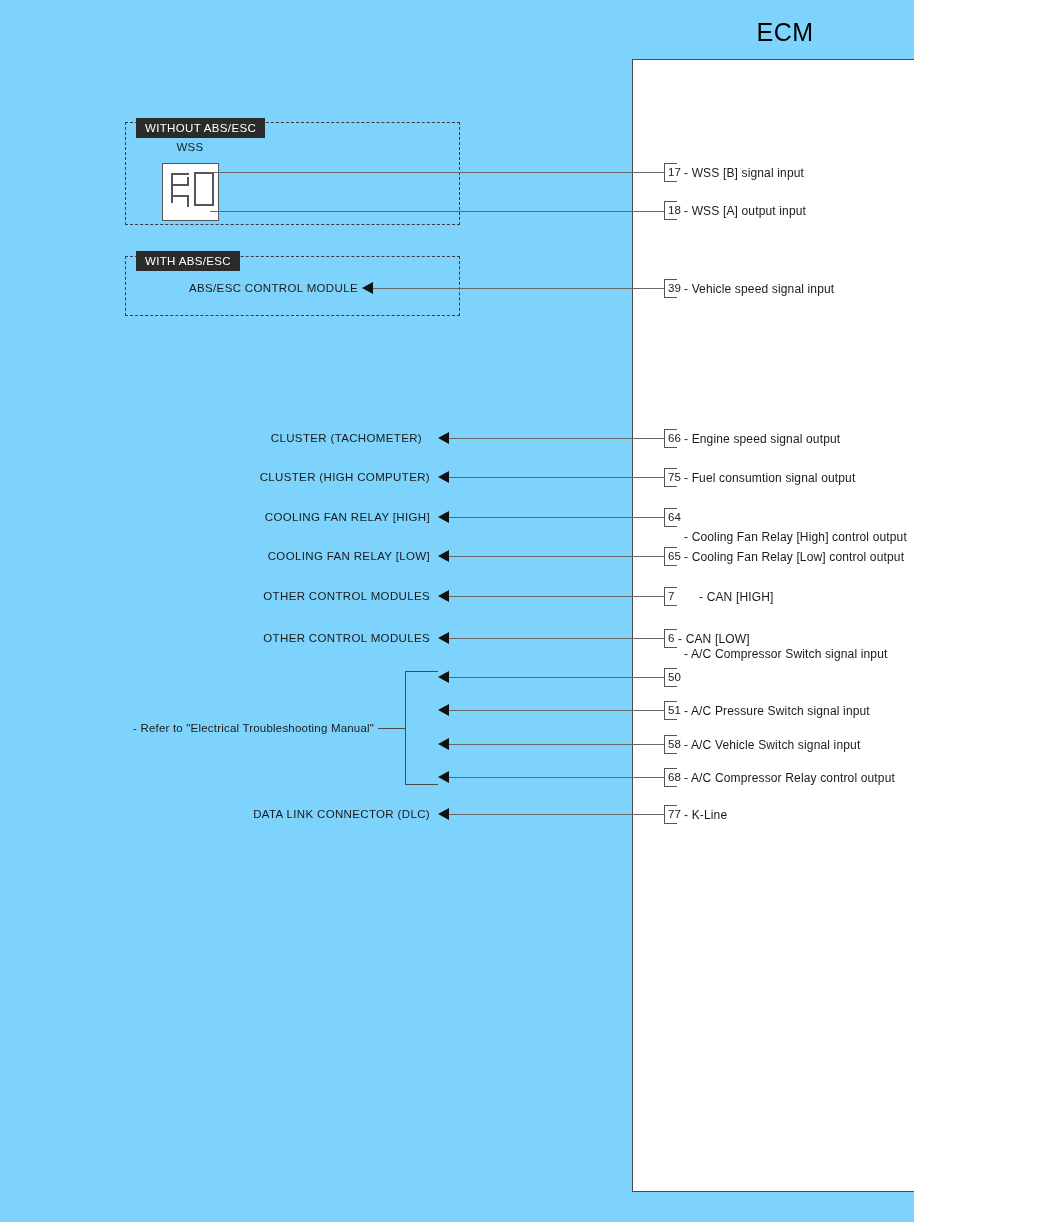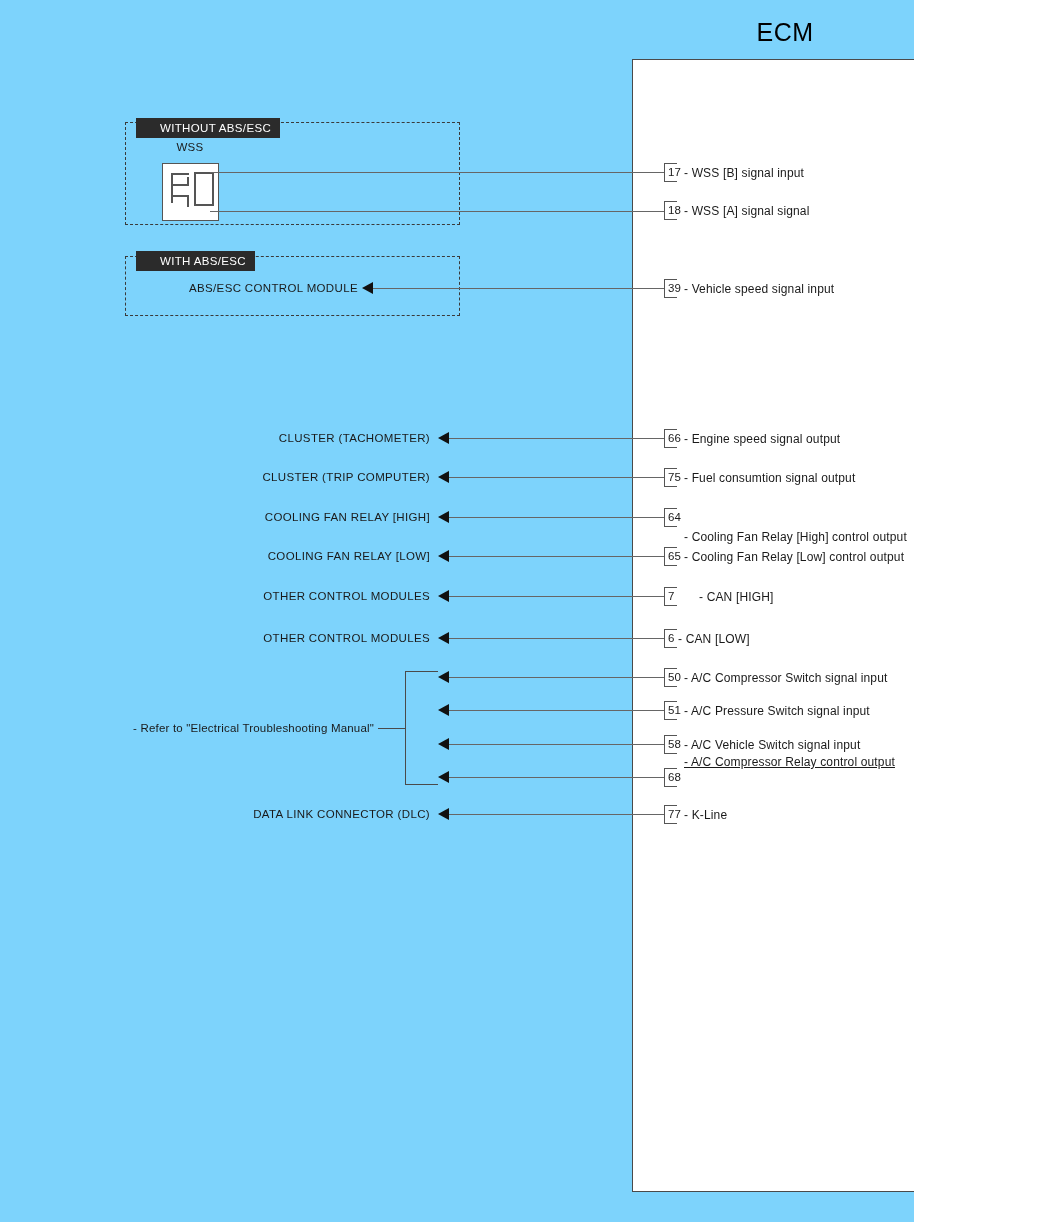--- a/index.html
+++ b/index.html
@@ -47,21 +47,21 @@
     border: 1.6px dashed #3a3a3a;
     box-sizing: border-box;
     background: transparent;
   }
   .opt-tag {
     position: absolute;
     background: #2b2b2b;
     color: #ffffff;
     font-size: 11.5px;
     letter-spacing: 0.35px;
-    padding: 4px 9px 4px 24px;
+    padding: 4px 9px 4px 9px;
     white-space: nowrap;
     line-height: 12px;
   }
 
   
   #wss-label {
     position: absolute;
     left: 162px;
     top: 141px;
     width: 56px;
@@ -187,41 +187,41 @@
   <div class="wire-h" style="left:210px; top:172px; width:455px;"></div>
 
   <div class="wire-h" style="left:210px; top:211px; width:455px;"></div>
 
   <div class="pin" style="left:664px; top:163px;"></div>
   <div class="pin-num" style="left:668px; top:166px;">17</div>
   <div class="pin-text" style="left:684px; top:166px;">- WSS [B] signal input</div>
 
   <div class="pin" style="left:664px; top:201px;"></div>
   <div class="pin-num" style="left:668px; top:204px;">18</div>
-  <div class="pin-text" style="left:684px; top:204px;">- WSS [A] signal signal</div>
+  <div class="pin-text" style="left:684px; top:204px;">- WSS [A] output input</div>
 
   <div class="opt-box" style="left:125px; top:256px; width:335px; height:60px;"></div>
   <div class="opt-tag" style="left:136px; top:251px;">WITH ABS/ESC</div>
 
   <div class="abs-label" style="left:189px; top:282px;">ABS/ESC CONTROL MODULE</div>
   <div class="arrow-left" style="left:362px; top:282px;"></div>
   <div class="wire-h" style="left:373px; top:288px; width:292px;"></div>
 
   <div class="pin" style="left:664px; top:279px;"></div>
   <div class="pin-num" style="left:668px; top:282px;">39</div>
   <div class="pin-text" style="left:684px; top:282px;">- Vehicle speed signal input</div>
 
-  <div class="dev-label" style="left:180px; top:432px; width:250px;">CLUSTER (TACHOMETER)</div>
+  <div class="dev-label" style="left:172px; top:432px; width:250px;">CLUSTER (TACHOMETER)</div>
   <div class="arrow-left" style="left:438px; top:432px;"></div>
   <div class="wire-h" style="left:449px; top:438px; width:216px;"></div>
   <div class="pin" style="left:664px; top:429px;"></div>
   <div class="pin-num" style="left:668px; top:432px;">66</div>
   <div class="pin-text" style="left:684px; top:432px;">- Engine speed signal output</div>
 
-  <div class="dev-label" style="left:180px; top:471px; width:250px;">CLUSTER (TRIP COMPUTER)</div>
+  <div class="dev-label" style="left:180px; top:471px; width:250px;">CLUSTER (HIGH COMPUTER)</div>
   <div class="arrow-left" style="left:438px; top:471px;"></div>
   <div class="wire-h" style="left:449px; top:477px; width:216px;"></div>
   <div class="pin" style="left:664px; top:468px;"></div>
   <div class="pin-num" style="left:668px; top:471px;">75</div>
   <div class="pin-text" style="left:684px; top:471px;">- Fuel consumtion signal output</div>
 
   <div class="dev-label" style="left:180px; top:511px; width:250px;">COOLING FAN RELAY [HIGH]</div>
   <div class="arrow-left" style="left:438px; top:511px;"></div>
   <div class="wire-h" style="left:449px; top:517px; width:216px;"></div>
   <div class="pin" style="left:664px; top:508px;"></div>
@@ -254,39 +254,39 @@
   <div class="wire-h wire-dark" style="left:378px; top:728px; width:28px;"></div>
 
   <div class="wire-v wire-dark" style="left:405px; top:671px; height:114px;"></div>
   <div class="wire-h wire-dark" style="left:405px; top:671px; width:33px;"></div>
   <div class="wire-h wire-dark" style="left:405px; top:784px; width:33px;"></div>
 
   <div class="arrow-left" style="left:438px; top:671px;"></div>
   <div class="wire-h" style="left:449px; top:677px; width:216px;"></div>
   <div class="pin" style="left:664px; top:668px;"></div>
   <div class="pin-num" style="left:668px; top:671px;">50</div>
-  <div class="pin-text" style="left:684px; top:671px;">- A/C Compressor Switch signal input</div>
+  <div class="pin-text" style="left:684px; top:647px;">- A/C Compressor Switch signal input</div>
 
   <div class="arrow-left" style="left:438px; top:704px;"></div>
   <div class="wire-h" style="left:449px; top:710px; width:216px;"></div>
   <div class="pin" style="left:664px; top:701px;"></div>
   <div class="pin-num" style="left:668px; top:704px;">51</div>
   <div class="pin-text" style="left:684px; top:704px;">- A/C Pressure Switch signal input</div>
 
   <div class="arrow-left" style="left:438px; top:738px;"></div>
   <div class="wire-h" style="left:449px; top:744px; width:216px;"></div>
   <div class="pin" style="left:664px; top:735px;"></div>
   <div class="pin-num" style="left:668px; top:738px;">58</div>
   <div class="pin-text" style="left:684px; top:738px;">- A/C Vehicle Switch signal input</div>
 
   <div class="arrow-left" style="left:438px; top:771px;"></div>
   <div class="wire-h" style="left:449px; top:777px; width:216px;"></div>
   <div class="pin" style="left:664px; top:768px;"></div>
   <div class="pin-num" style="left:668px; top:771px;">68</div>
-  <div class="pin-text" style="left:684px; top:755px;text-decoration:underline;">- A/C Compressor Relay control output</div>
+  <div class="pin-text" style="left:684px; top:771px;">- A/C Compressor Relay control output</div>
 
   <div class="dev-label" style="left:180px; top:808px; width:250px;">DATA LINK CONNECTOR (DLC)</div>
   <div class="arrow-left" style="left:438px; top:808px;"></div>
   <div class="wire-h" style="left:449px; top:814px; width:216px;"></div>
   <div class="pin" style="left:664px; top:805px;"></div>
   <div class="pin-num" style="left:668px; top:808px;text-align:center;">77</div>
   <div class="pin-text" style="left:684px; top:808px;text-align:center;">- K-Line</div>
 
 </div>
 

